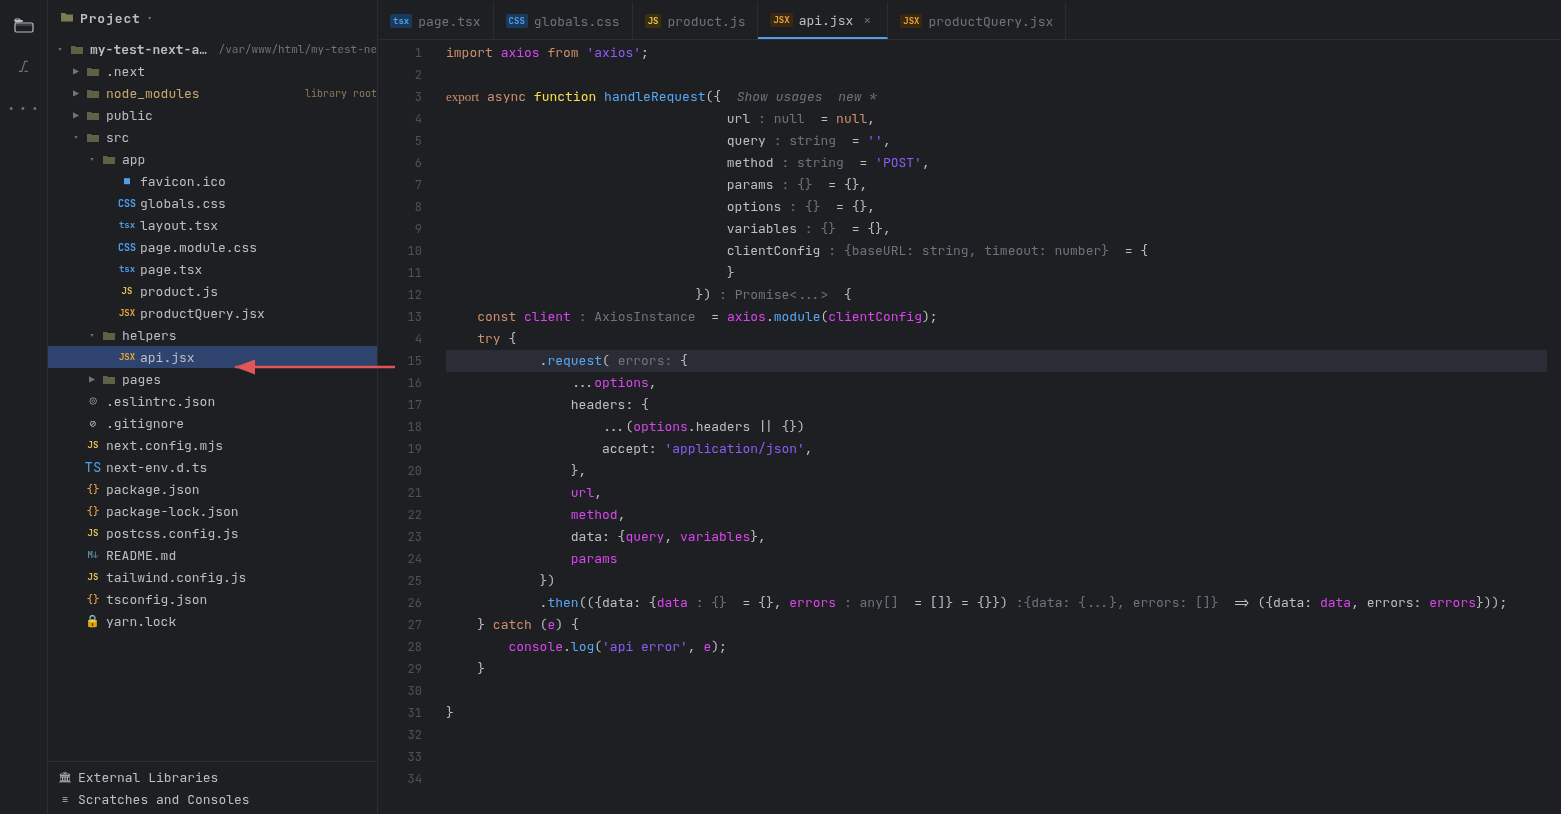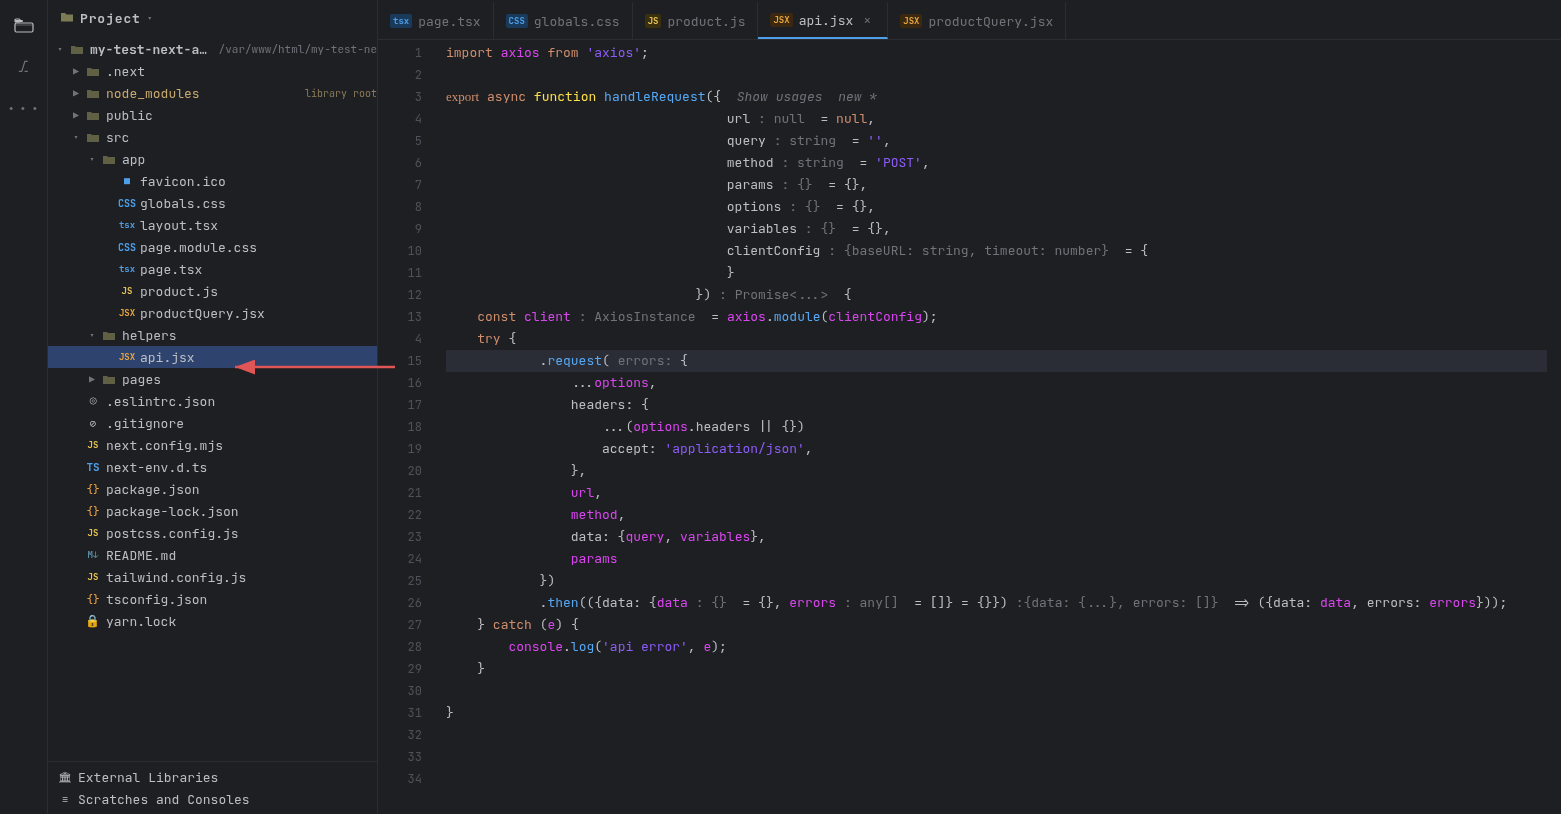--- a/index.html
+++ b/index.html
@@ -421,21 +421,21 @@
     </div>
 
     <div class="tree-item" style="padding-left:20px;">
       <span class="arrow" style="width:16px;"></span>
       <span class="file-icon icon-js" style="color:#e8c353; font-size:9px; font-weight:700;">JS</span>
       <span class="label">next.config.mjs</span>
     </div>
 
     <div class="tree-item" style="padding-left:20px;">
       <span class="arrow" style="width:16px;"></span>
-      <span class="file-icon icon-ts" style="color:#4e9fe8; font-size:11px; font-weight:700;">TS</span>
+      <span class="file-icon icon-ts" style="color:#4e9fe8; font-size:14px; font-weight:400;">TS</span>
       <span class="label">next-env.d.ts</span>
     </div>
 
     <div class="tree-item" style="padding-left:20px;">
       <span class="arrow" style="width:16px;"></span>
       <span class="file-icon icon-json" style="color:#f0a44a; font-size:11px;">{}</span>
       <span class="label">package.json</span>
     </div>
 
     <div class="tree-item" style="padding-left:20px;">

